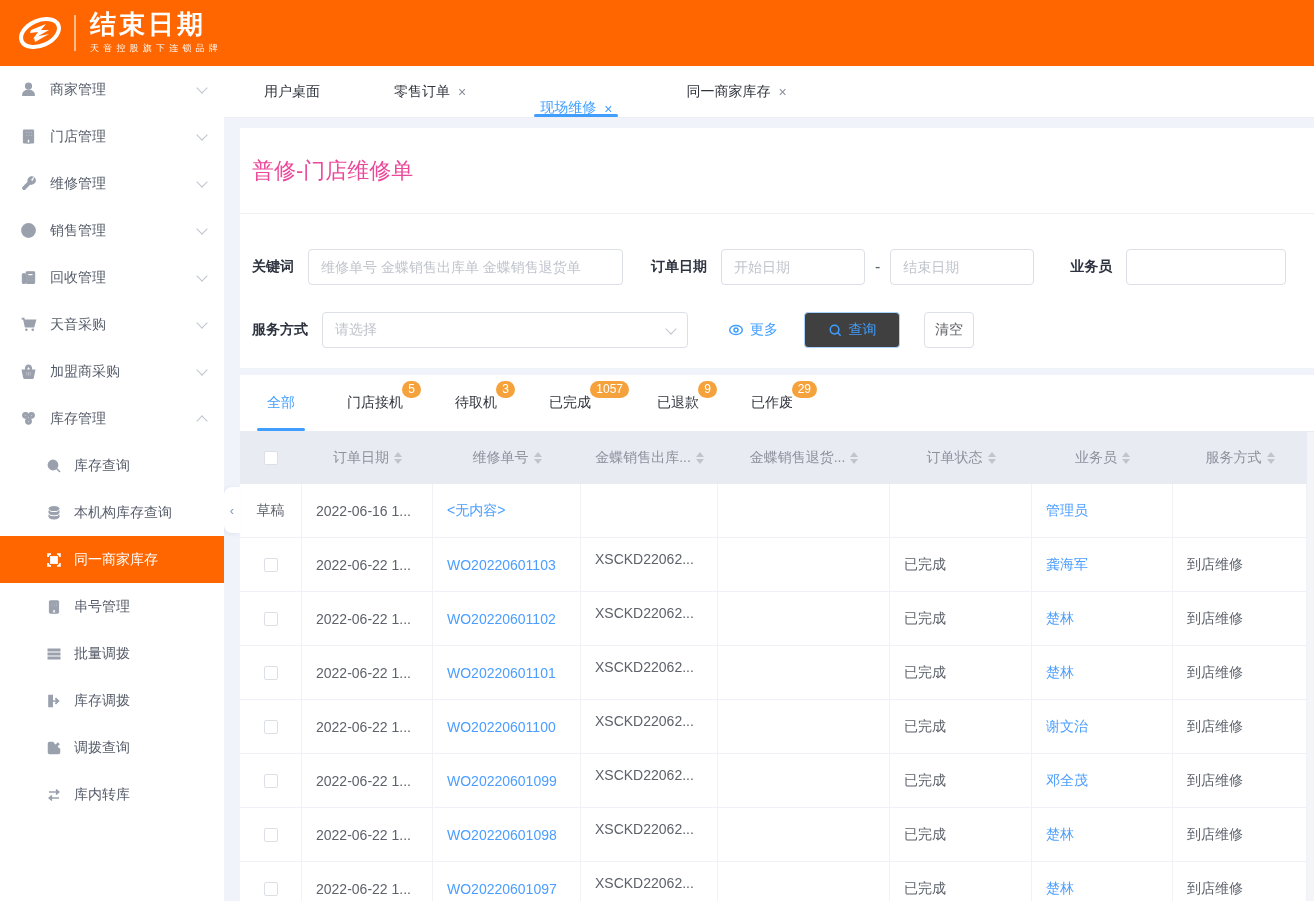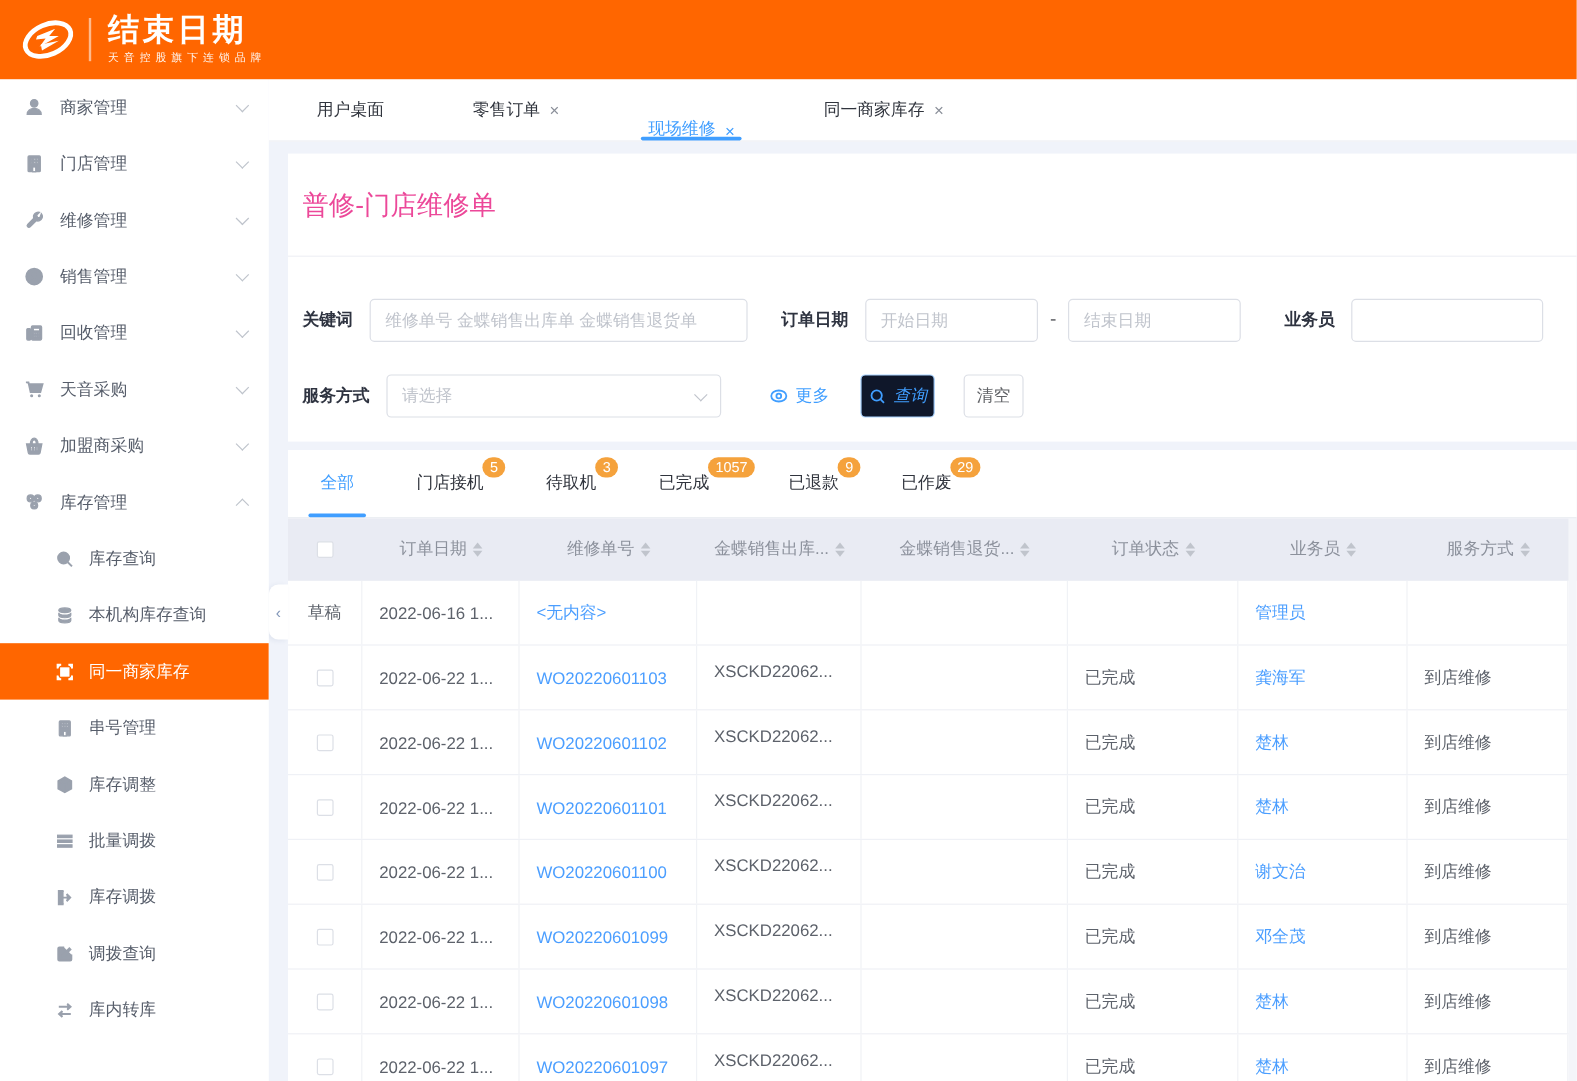--- a/index.html
+++ b/index.html
@@ -43,27 +43,27 @@
   .frow { position:absolute; left:12px; right:0; display:flex; align-items:center; }
   .frow1 { top:121px; }
   .frow2 { top:184px; }
   .flabel { font-size:14px; font-weight:600; color:#2E3340; margin-right:14px; white-space:nowrap; }
   .inp { height:36px; border:1px solid #DCDFE6; border-radius:4px; font-size:14px; color:#606266; padding:0 12px; outline:none; background:#fff; font-family:inherit; }
   .inp::placeholder { color:#C0C4CC; }
   .kw-input { width:315px; }
   .date-input { width:144px; text-align:left; }
   .dash { color:#606266; margin:0 10px; }
   .sp-input { width:160px; }
-  .sel { width:279px; height:36px; border:1px solid #DCDFE6; border-radius:4px; display:flex; align-items:center; padding:1px 12px; cursor:pointer; }
+  .sel { width:366px; height:36px; border:1px solid #DCDFE6; border-radius:4px; display:flex; align-items:center; padding:1px 12px; cursor:pointer; }
   .sel .ph { flex:1; font-size:14px; color:#C0C4CC; }
   .sel .chev { border-color:#C0C4CC; margin-top:-2px; }
   .more-link { display:flex; align-items:center; color:#409EFF; font-size:14px; margin:0 26px 0 40px; cursor:pointer; }
   .more-link svg { margin-right:6px; }
   .btn { height:36px; border-radius:4px; font-size:14px; display:flex; align-items:center; justify-content:center; cursor:pointer; }
-  .btn-search { width:62px; background:#0f172a; border:1px solid #A9D3FF; color:#409EFF; margin-right:24px;font-style:italic; }
+  .btn-search { width:96px; background:#404040; border:1px solid #A9D3FF; color:#409EFF; margin-right:24px; }
   .btn-search svg { margin-right:6px; }
   .btn-clear { width:50px; background:#fff; border:1px solid #DCDFE6; color:#606266; }
 
   
   .table-card { top:375px; bottom:0; }
   .stabs { height:57px; display:flex; align-items:center; padding-left:25px; border-bottom:1px solid #E8EBF1; }
   .stab { position:relative; height:100%; display:flex; align-items:center; font-size:14px; color:#30343D; margin-right:48px; cursor:pointer; padding:0 2px; }
   .stab.active { color:#409EFF; }
   .stab.active::after { content:""; position:absolute; left:-8px; right:-8px; bottom:0; height:3px; background:#409EFF; border-radius:2px; }
   .badge { position:absolute; top:6px; right:-16px; background:#F5A23C; color:#fff; font-size:12px; line-height:17px; padding:0 6px; border-radius:9px; white-space:nowrap; }
@@ -248,29 +248,20 @@
             <rect x="5.1" y="5.8" width="1.5" height="1.4" fill="#fff"></rect>
             <rect x="7.4" y="5.8" width="1.5" height="1.4" fill="#fff"></rect>
             <rect x="9.7" y="5.8" width="1.3" height="1.4" fill="#fff"></rect>
             <rect x="6.8" y="10.4" width="2.4" height="3.8" fill="#fff"></rect>
           </svg>
       </span>
       <span>串号管理</span>
     </div>
     <div class="smi">
       <span class="ic">
-        <svg class="gicon" width="16" height="16" viewBox="0 0 16 16" fill="none" stroke-width="1.5">
-            <path d="M8 1.8l5.4 3v6.4L8 14.2l-5.4-3V4.8z"></path>
-            <path d="M2.6 4.8L8 7.8l5.4-3M8 7.8v6.4" stroke-width="1.2"></path>
-          </svg>
-      </span>
-      <span>库存调整</span>
-    </div>
-    <div class="smi">
-      <span class="ic">
         <svg class="gicon" width="16" height="16" viewBox="0 0 16 16" stroke="none">
             <rect x="2" y="3" width="12" height="2"></rect>
             <rect x="2" y="7" width="12" height="2"></rect>
             <rect x="2" y="11" width="12" height="2"></rect>
           </svg>
       </span>
       <span>批量调拨</span>
     </div>
     <div class="smi">
       <span class="ic">

